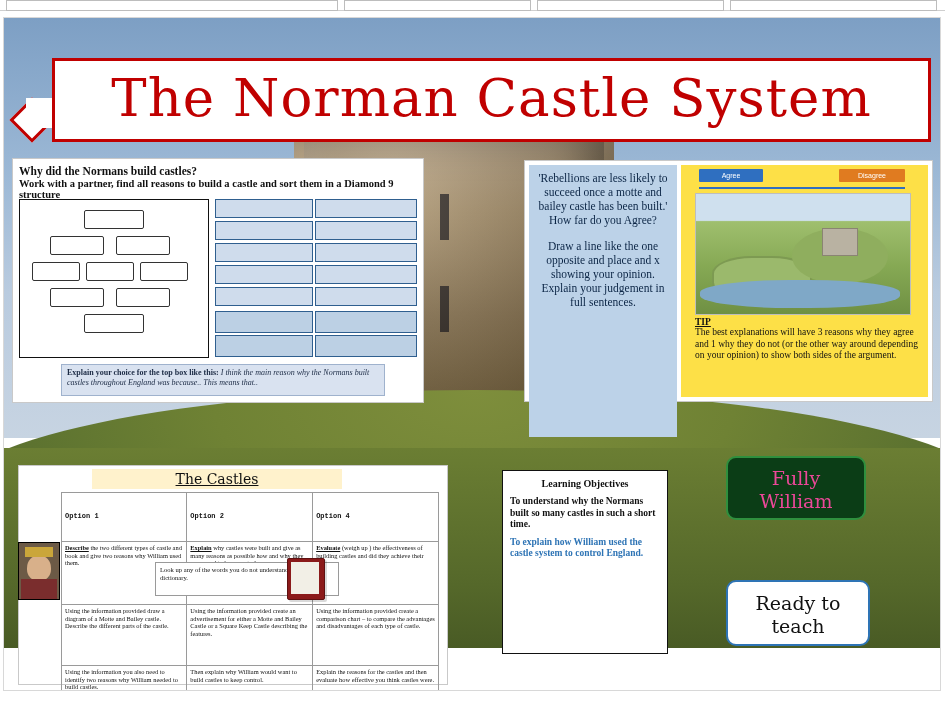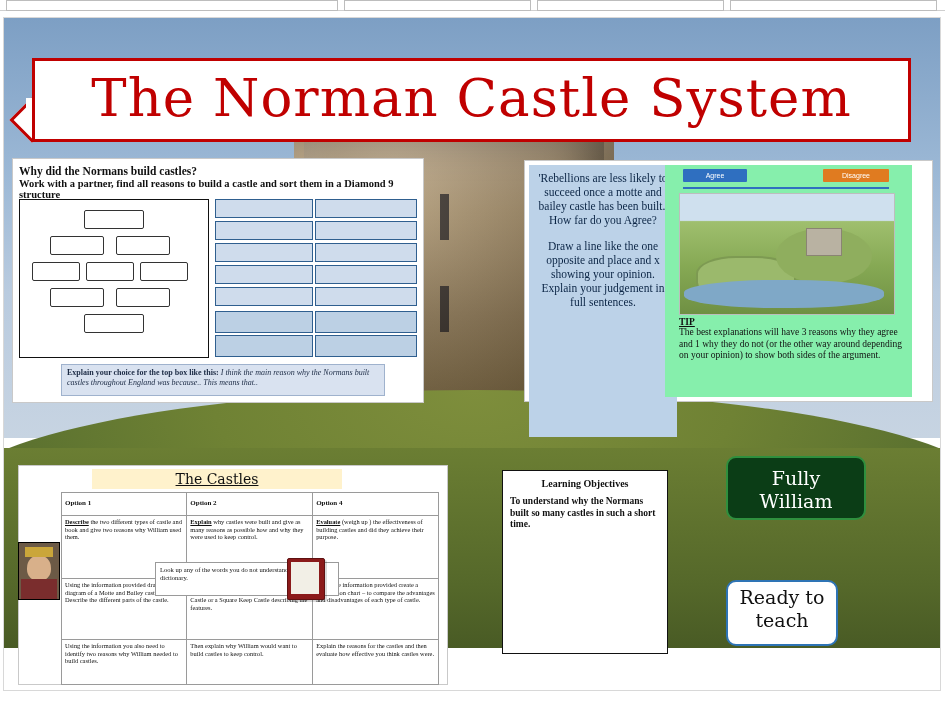--- a/index.html
+++ b/index.html
@@ -31,21 +31,21 @@
   .keep-right-tower{position:absolute;left:598px;top:156px;width:62px;height:264px;
         background:linear-gradient(180deg,#9b8765,#74603c);}
   .hill{position:absolute;left:-60px;top:372px;width:1060px;height:310px;
         background:radial-gradient(ellipse at 50% 0%, #7e8e3c 0%, #6f8234 35%, #5d7330 60%, #4e6428 100%);
         border-radius:50% 50% 0 0 / 36% 36% 0 0;}
   .hill2{position:absolute;left:-80px;top:430px;width:1120px;height:250px;
         background:linear-gradient(180deg,#6b7e33 0%,#55682a 55%,#3f5020 100%);}
   .grass-bottom{position:absolute;left:0;top:630px;width:936px;height:42px;background:#ffffff;}
 
   
-  .title-banner{position:absolute;left:28px;top:40px;width:873px;height:78px;background:#ffffff;border:3px solid #c00000;}
+  .title-banner{position:absolute;left:48px;top:40px;width:873px;height:78px;background:#ffffff;border:3px solid #c00000;}
   .title-banner .title{position:absolute;left:0;top:-4px;width:873px;text-align:center;
        font-family:"DejaVu Serif",serif;font-size:53px;line-height:82px;color:#c00000;letter-spacing:1px;font-weight:400;}
   .banner-tab{position:absolute;left:12px;top:86px;width:26px;height:26px;background:#ffffff;border:3px solid #c00000;
        transform:rotate(45deg);}
   .banner-tab-cover{position:absolute;left:22px;top:80px;width:30px;height:30px;background:#ffffff;}
 
   
   .ws{position:absolute;left:8px;top:140px;width:410px;height:243px;background:#ffffff;border:1px solid #c9c9c9;}
   .ws h3{margin:0;padding:6px 6px 0 6px;font-family:"Liberation Serif",serif;font-size:11.5px;font-weight:700;color:#111;}
   .ws .sub{padding:1px 6px 4px 6px;font-family:"Liberation Serif",serif;font-size:10.5px;color:#111;font-weight:bold;}
@@ -56,21 +56,21 @@
   .g-cell{position:absolute;border:1px solid #2f5f8f;background:#cfdcec;height:17px;}
   .g-cell.wide{background:#bcd0e4;}
   .ws-foot{position:absolute;left:48px;top:205px;width:322px;height:30px;background:#d9e2f0;border:1px solid #9fb2cd;}
   .ws-foot p{margin:0;padding:3px 5px;font-family:"Liberation Serif",serif;font-size:8px;color:#1b2a44;line-height:10px;font-weight:700;}
   .ws-foot i{font-weight:400;}
 
   
   .op{position:absolute;left:520px;top:142px;width:407px;height:240px;background:#ffffff;border:1px solid #c9c9c9;}
   .op-left{position:absolute;left:4px;top:4px;width:148px;height:272px;background:#bcd2e8;}
   .op-left p{margin:0;padding:6px 8px;font-family:"Liberation Serif",serif;font-size:11.5px;line-height:14px;color:#0b2545;text-align:center;}
-  .op-right{position:absolute;left:140px;top:4px;width:247px;height:232px;background:#86efac;}
+  .op-right{position:absolute;left:156px;top:4px;width:247px;height:232px;background:#fde047;}
   .agree-btn{position:absolute;left:18px;top:4px;width:64px;height:13px;background:#2f6fc0;color:#fff;font-size:7px;
       text-align:center;line-height:13px;border-radius:1px;}
   .disagree-btn{position:absolute;left:158px;top:4px;width:66px;height:13px;background:#e07b20;color:#fff;font-size:7px;
       text-align:center;line-height:13px;border-radius:1px;}
   .op-line{position:absolute;left:18px;top:22px;width:206px;height:2px;background:#2f6fc0;}
   .castle-pic{position:absolute;left:14px;top:28px;width:214px;height:120px;
       background:linear-gradient(180deg,#cfe0ee 0%,#cfe0ee 22%,#9fbf6e 23%,#86a954 60%,#6f9043 100%);
       border:1px solid #bdbdbd;overflow:hidden;}
   .cp-mound{position:absolute;left:96px;top:34px;width:96px;height:56px;background:#8fae5e;border-radius:50%;}
   .cp-keep{position:absolute;left:126px;top:34px;width:34px;height:26px;background:#b9b2a2;border:1px solid #8a8473;}
@@ -81,21 +81,21 @@
   .tip p{margin:0;font-family:"Liberation Serif",serif;font-size:9.5px;line-height:11.5px;color:#111;}
 
   
   .ct{position:absolute;left:14px;top:447px;width:428px;height:218px;background:#ffffff;border:1px solid #c9c9c9;}
   .ct-title{position:absolute;left:73px;top:3px;width:250px;height:20px;background:#fff2cc;}
   .ct-title span{display:block;text-align:center;font-family:"DejaVu Serif",serif;font-size:14px;color:#111;
       line-height:20px;text-decoration:underline;}
   .ct-table{position:absolute;left:42px;top:26px;width:378px;border-collapse:collapse;}
   .ct-table td{border:1px solid #9a9a9a;vertical-align:top;padding:2px 3px;
       font-family:"Liberation Serif",serif;font-size:6.4px;line-height:7.6px;color:#111;width:126px;}
-  .ct-table td.head{font-weight:700;font-size:7px;padding:7px 3px;height:8px;}
+  .ct-table td.head{font-weight:700;font-size:7px;padding:20px 3px;height:8px;font-family:Liberation Mono, monospace;}
   .ct-table .u{text-decoration:underline;font-weight:700;}
   .ct-note{position:absolute;left:136px;top:96px;width:184px;height:34px;background:#ffffff;border:1px solid #9a9a9a;
       font-family:"Liberation Serif",serif;font-size:6.6px;line-height:8px;color:#111;padding:3px 4px;box-sizing:border-box;}
   .ct-dict{position:absolute;left:268px;top:86px;width:40px;height:48px;}
   .dict-book{position:absolute;left:0;top:6px;width:36px;height:40px;background:#8b1a1a;border:1px solid #5e1111;
       border-radius:2px;box-shadow:2px 2px 0 rgba(0,0,0,.15);}
   .dict-pages{position:absolute;left:4px;top:10px;width:28px;height:32px;background:#f2efe6;}
   .ct-king{position:absolute;left:14px;top:524px;width:40px;height:56px;background:#6c5a46;border:1px solid #000;overflow:hidden;}
   .king-face{position:absolute;left:8px;top:12px;width:24px;height:26px;background:#d8b08a;border-radius:50% 50% 45% 45%;}
   .king-crown{position:absolute;left:6px;top:4px;width:28px;height:10px;background:#caa63a;}
@@ -105,24 +105,24 @@
   .lo{position:absolute;left:498px;top:452px;width:164px;height:182px;background:#ffffff;border:1px solid #111;}
   .lo h4{margin:0;padding:7px 4px 4px 4px;text-align:center;font-family:"Liberation Serif",serif;font-size:10px;
       font-weight:700;color:#111;}
   .lo p{margin:0;padding:3px 7px;font-family:"Liberation Serif",serif;font-size:9.5px;line-height:11.5px;font-weight:700;}
   .lo .p1{color:#111;}
   .lo .p2{color:#2e74b5;}
   .lo .p3{color:#c00000;}
 
   
   .callout{position:absolute;border-radius:10px;text-align:center;font-family:"DejaVu Serif",serif;}
-  .c-edit{left:722px;top:438px;width:140px;height:64px;background:#0b3d16;border:2px solid #2f8f3e;color:#ffffff;
+  .c-edit{left:722px;top:438px;width:140px;height:64px;background:#0b3d16;border:2px solid #2f8f3e;color:#ec4899;
       font-size:19px;line-height:23px;padding-top:9px;box-sizing:border-box;}
-  .c-ready{left:722px;top:562px;width:112px;height:66px;background:#ffffff;border:2px solid #2e74b5;color:#111;
-      font-size:19px;line-height:23px;padding-top:4px;box-sizing:border-box;}
+  .c-ready{left:722px;top:562px;width:144px;height:66px;background:#ffffff;border:2px solid #2e74b5;color:#111;
+      font-size:19px;line-height:23px;padding-top:10px;box-sizing:border-box;}
 
   .sheet-edge{position:absolute;left:0;top:694px;width:945px;height:15px;background:#ffffff;}
 </style>
 </head>
 <body>
 
 <div class="top-strip">
   <div class="seg" style="left:6px;width:330px;"></div>
   <div class="seg" style="left:344px;width:185px;"></div>
   <div class="seg" style="left:537px;width:185px;"></div>
@@ -250,20 +250,21 @@
     </div>
     <div class="ct-king">
       <div class="king-face"></div>
       <div class="king-crown"></div>
       <div class="king-robe"></div>
     </div>
 
     <div class="lo">
       <h4>Learning Objectives</h4>
       <p class="p1">To understand why the Normans built so many castles in such a short time.</p>
+      <p class="p2">To explain how William used the castle system to control England.</p>
     </div>
 
     <div class="callout c-edit">
       <div>Fully</div>
       <div>William</div>
     </div>
     <div class="callout c-ready">
       <div>Ready to</div>
       <div>teach</div>
     </div>

